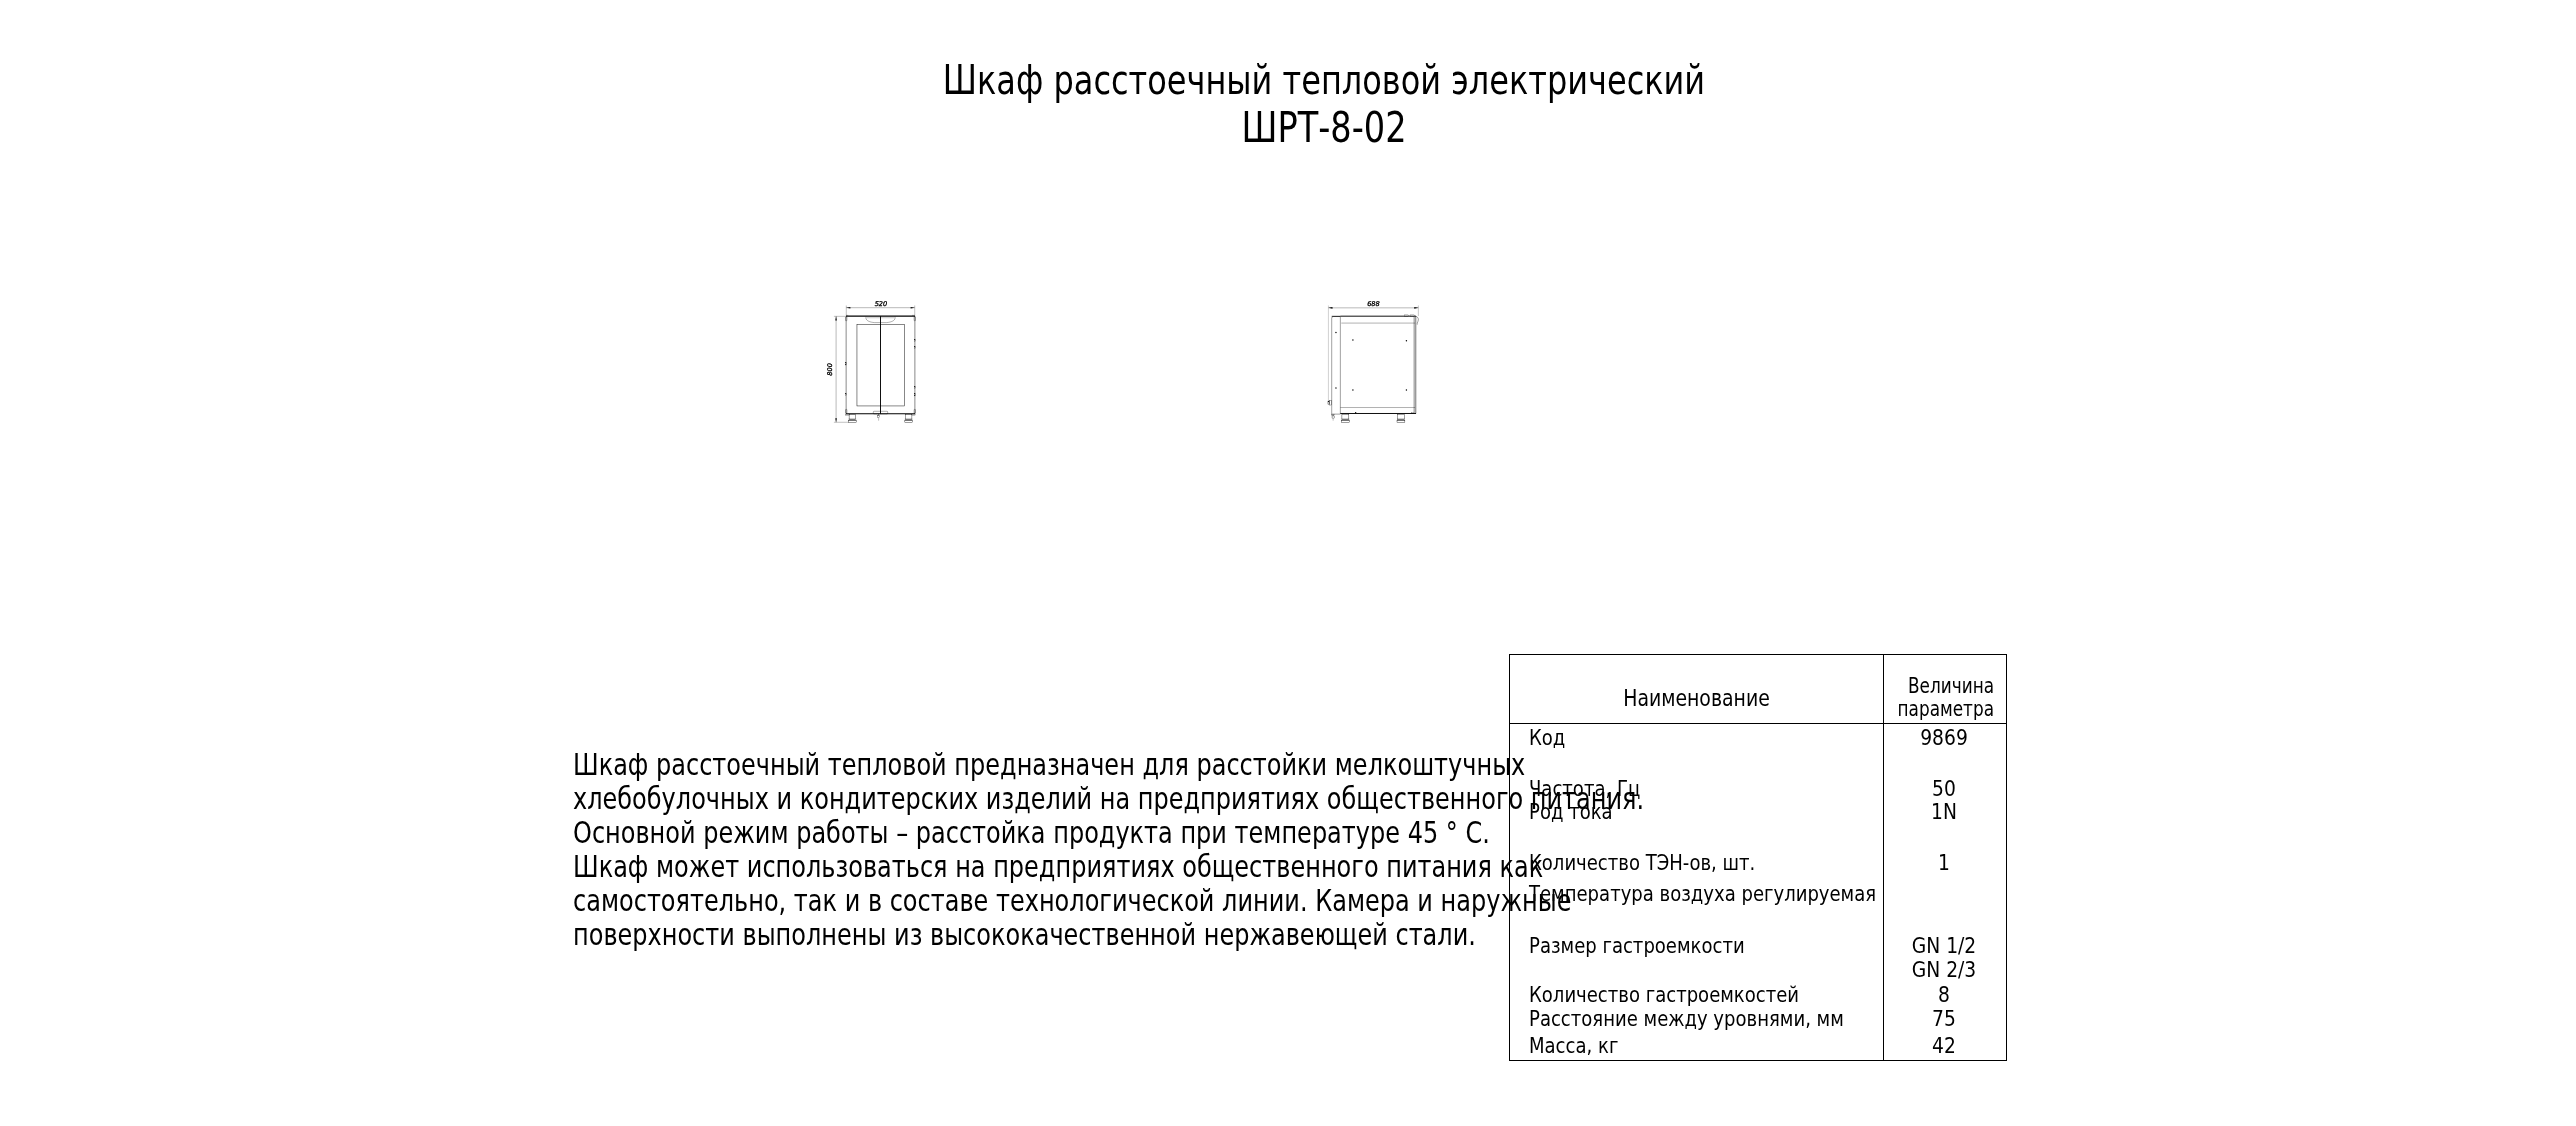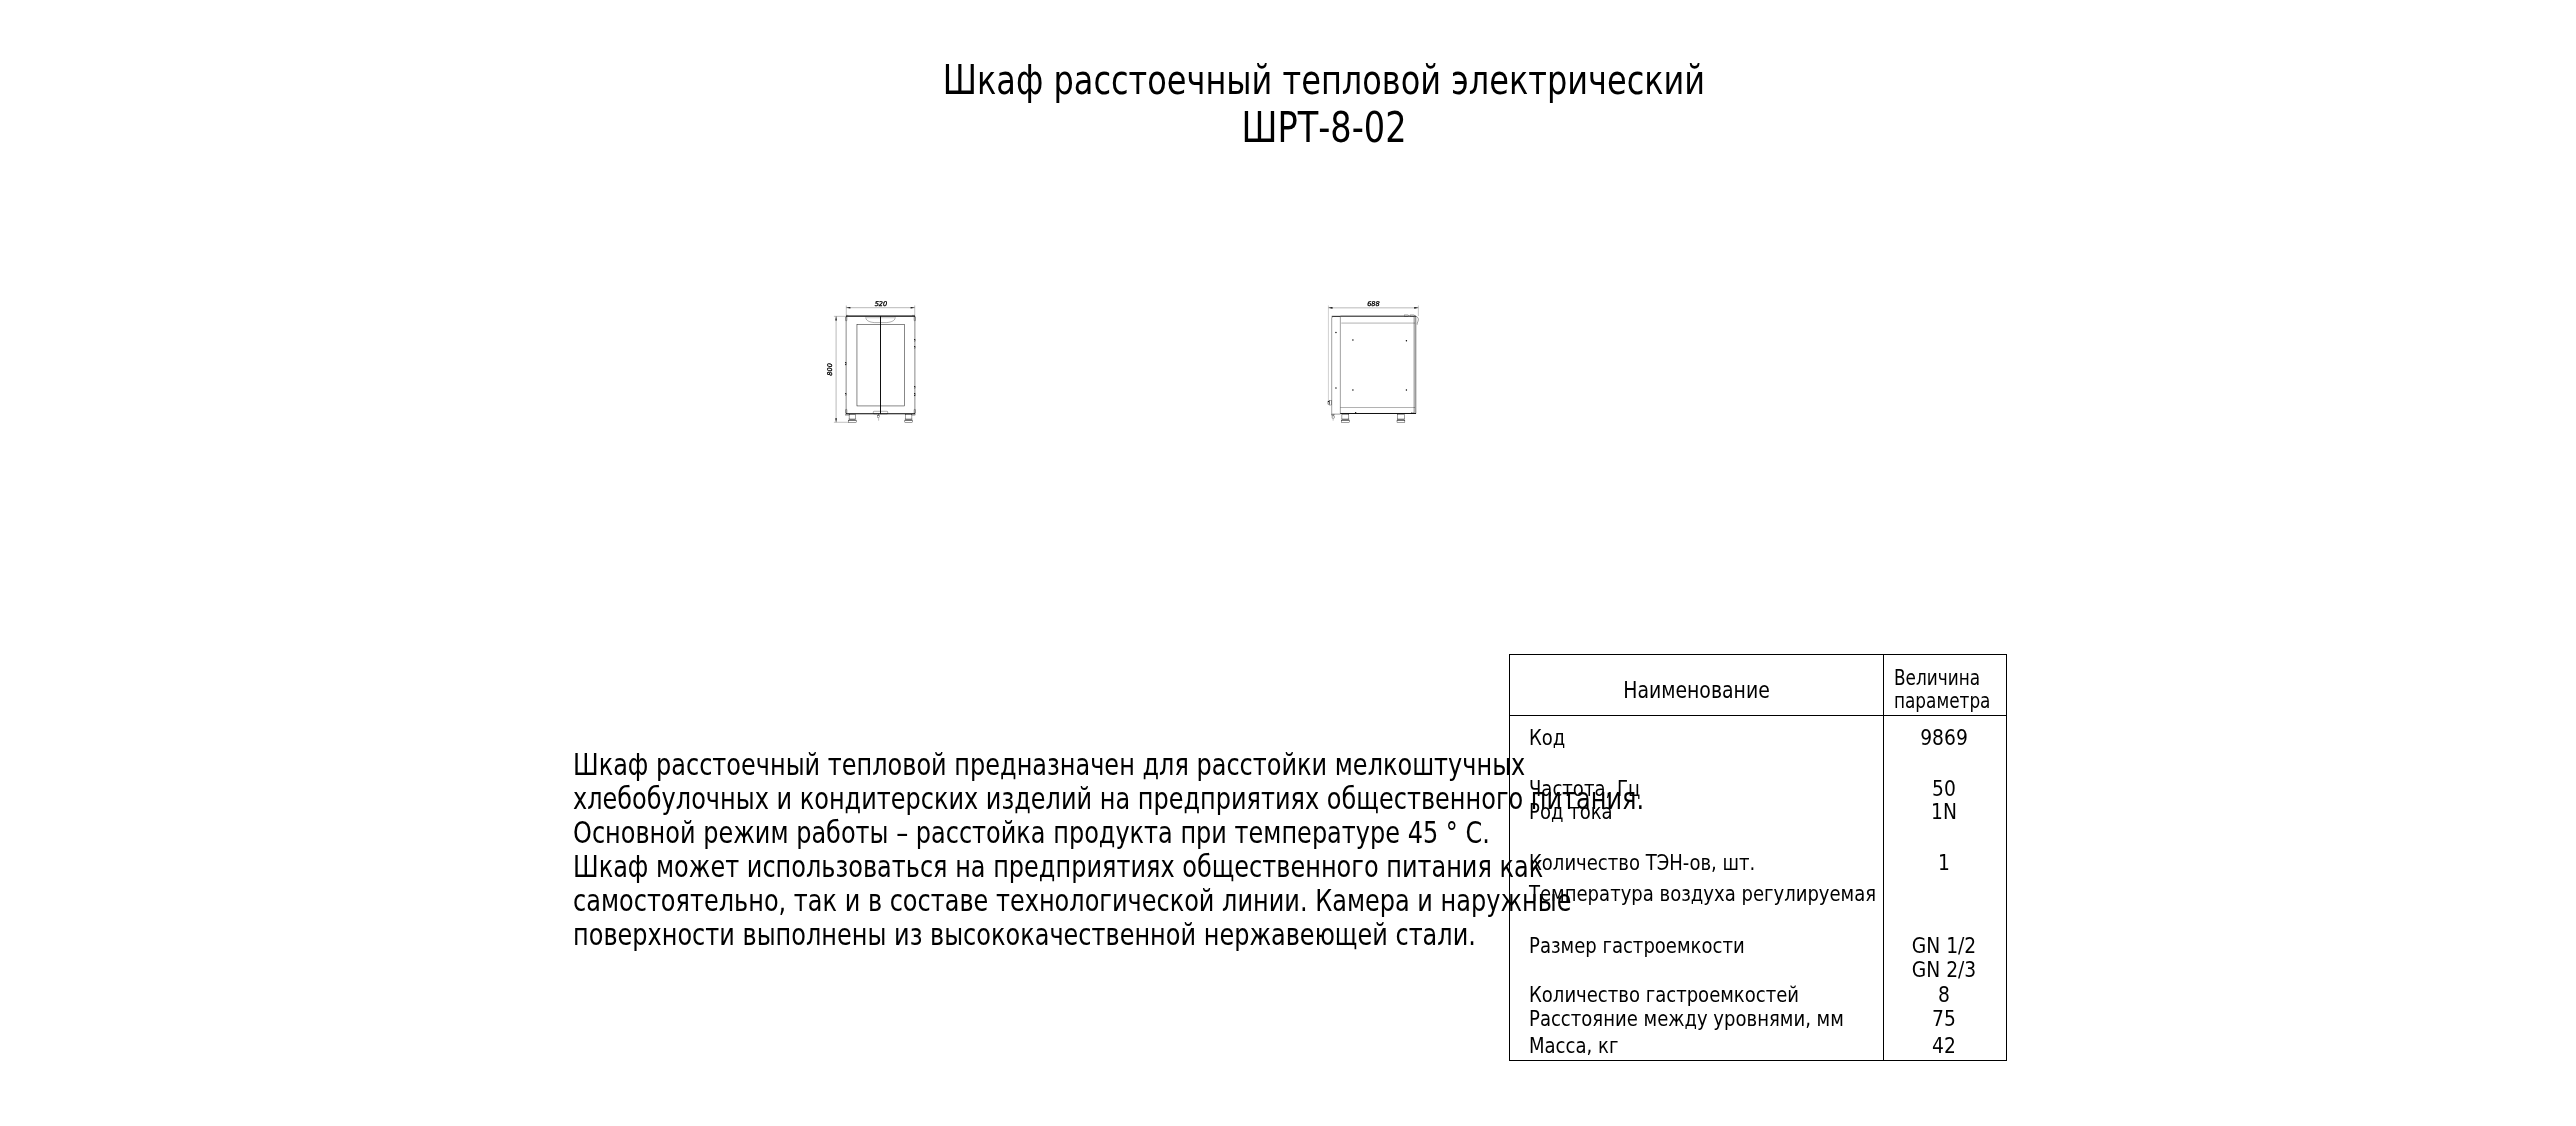--- a/index.html
+++ b/index.html
@@ -15,24 +15,24 @@
   .dwg text{font-family:"DejaVu Sans","Liberation Sans",sans-serif;font-style:italic;
             font-size:42px;fill:#000;}
   
   .desc{position:absolute;left:573px;top:736px;width:1236px;margin-top:12px;}
   .desc .line{white-space:nowrap;font-size:30px;line-height:34px;
               transform:scaleX(0.8);transform-origin:left top;}
   
   .spec{position:absolute;left:1509px;top:654px;width:498px;height:407px;
         border:1.5px solid #000;box-sizing:border-box;}
   .spec .vdiv{position:absolute;left:373px;top:0;bottom:0;width:0;border-left:1.5px solid #000;}
-  .spec .hdr{position:absolute;left:0;top:4px;width:100%;height:57px;border-bottom:1.5px solid #000;box-sizing:border-box;}
+  .spec .hdr{position:absolute;left:0;top:12px;width:100%;height:57px;border-bottom:1.5px solid #000;box-sizing:border-box;}
   .hdr-name{position:absolute;left:0;top:17.5px;width:373px;text-align:center;font-size:23px;
             transform:scaleX(0.82);transform-origin:center top;}
-  .hdr-val{position:absolute;left:373px;top:0;width:122px;text-align:left;font-size:20.6px;line-height:23px;}
+  .hdr-val{position:absolute;left:373px;top:0;width:122px;text-align:right;font-size:20.6px;line-height:23px;}
   .hdr-val .hv{display:block;transform:scaleX(0.82);transform-origin:center top;}
   .hdr-val .hv1{margin-top:8.2px;}
   .t-row{position:absolute;left:0;width:100%;height:24px;}
   .t-name{position:absolute;left:19px;top:0;font-size:22px;line-height:24px;white-space:nowrap;
           transform:scaleX(0.82);transform-origin:left top;}
   .t-val{position:absolute;left:373px;top:0;width:122px;text-align:center;font-size:22px;line-height:24px;
          transform:scaleX(0.85);transform-origin:center top;}
 </style>
 </head>
 <body>

